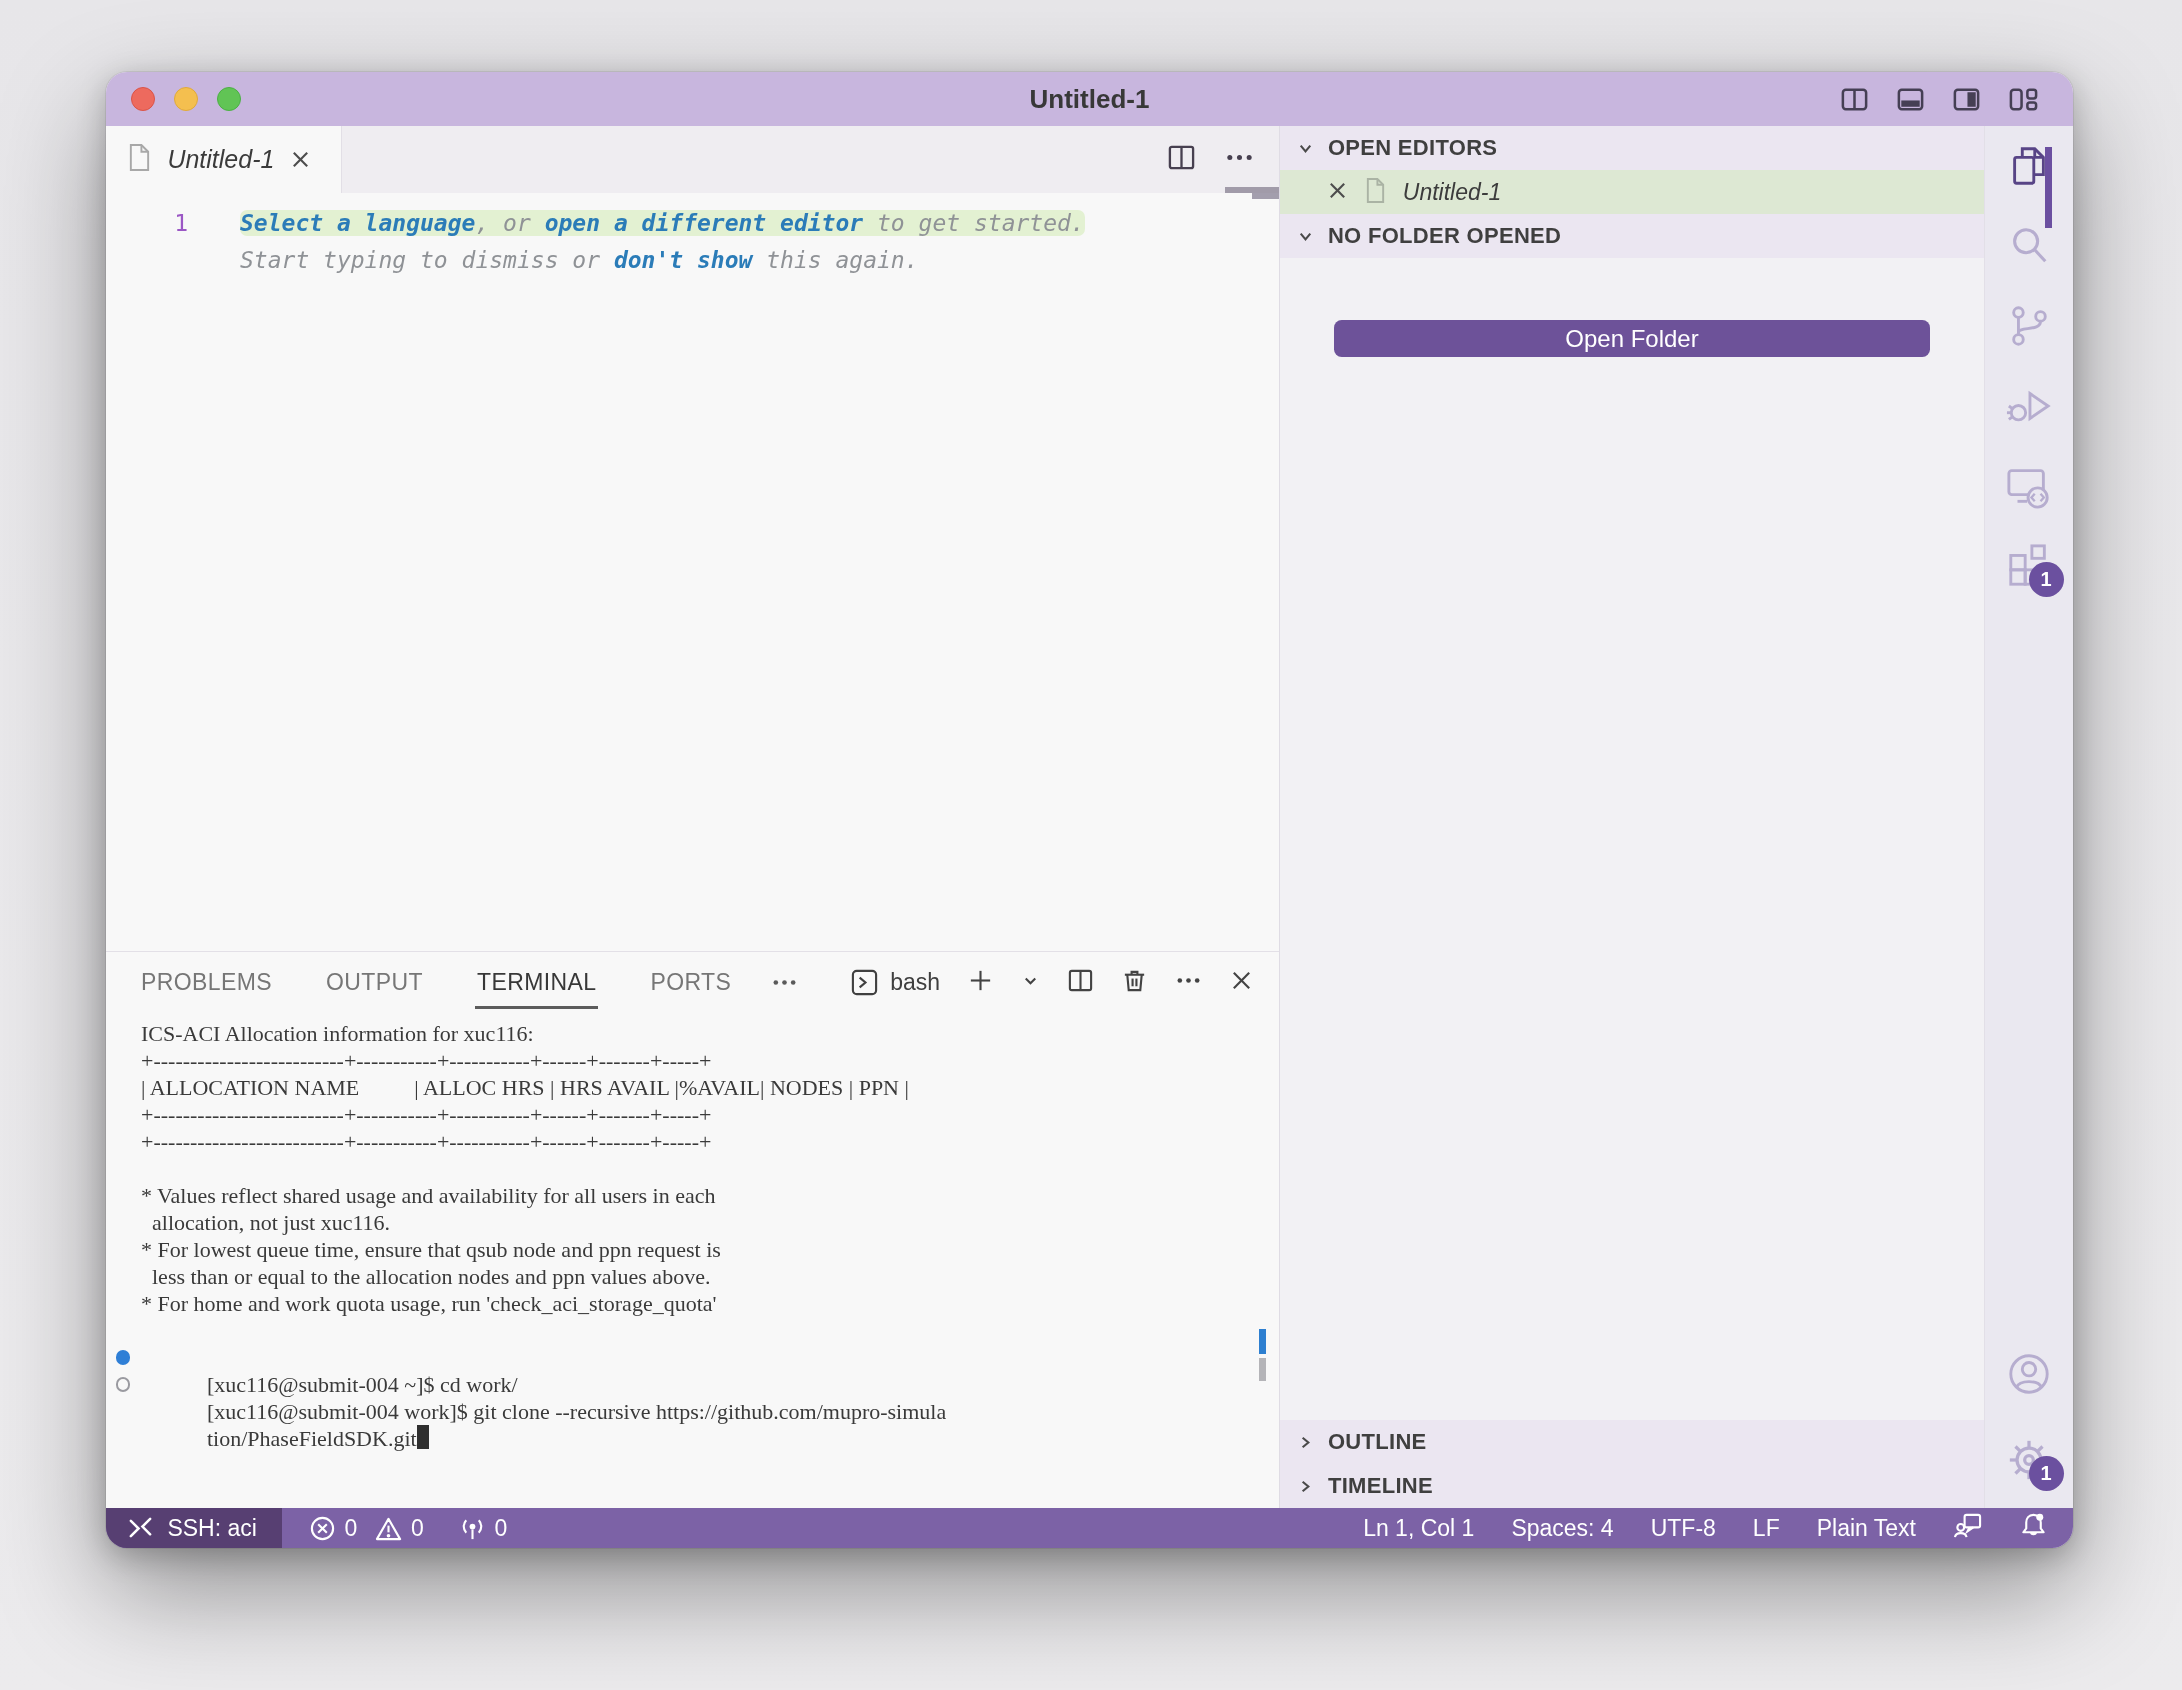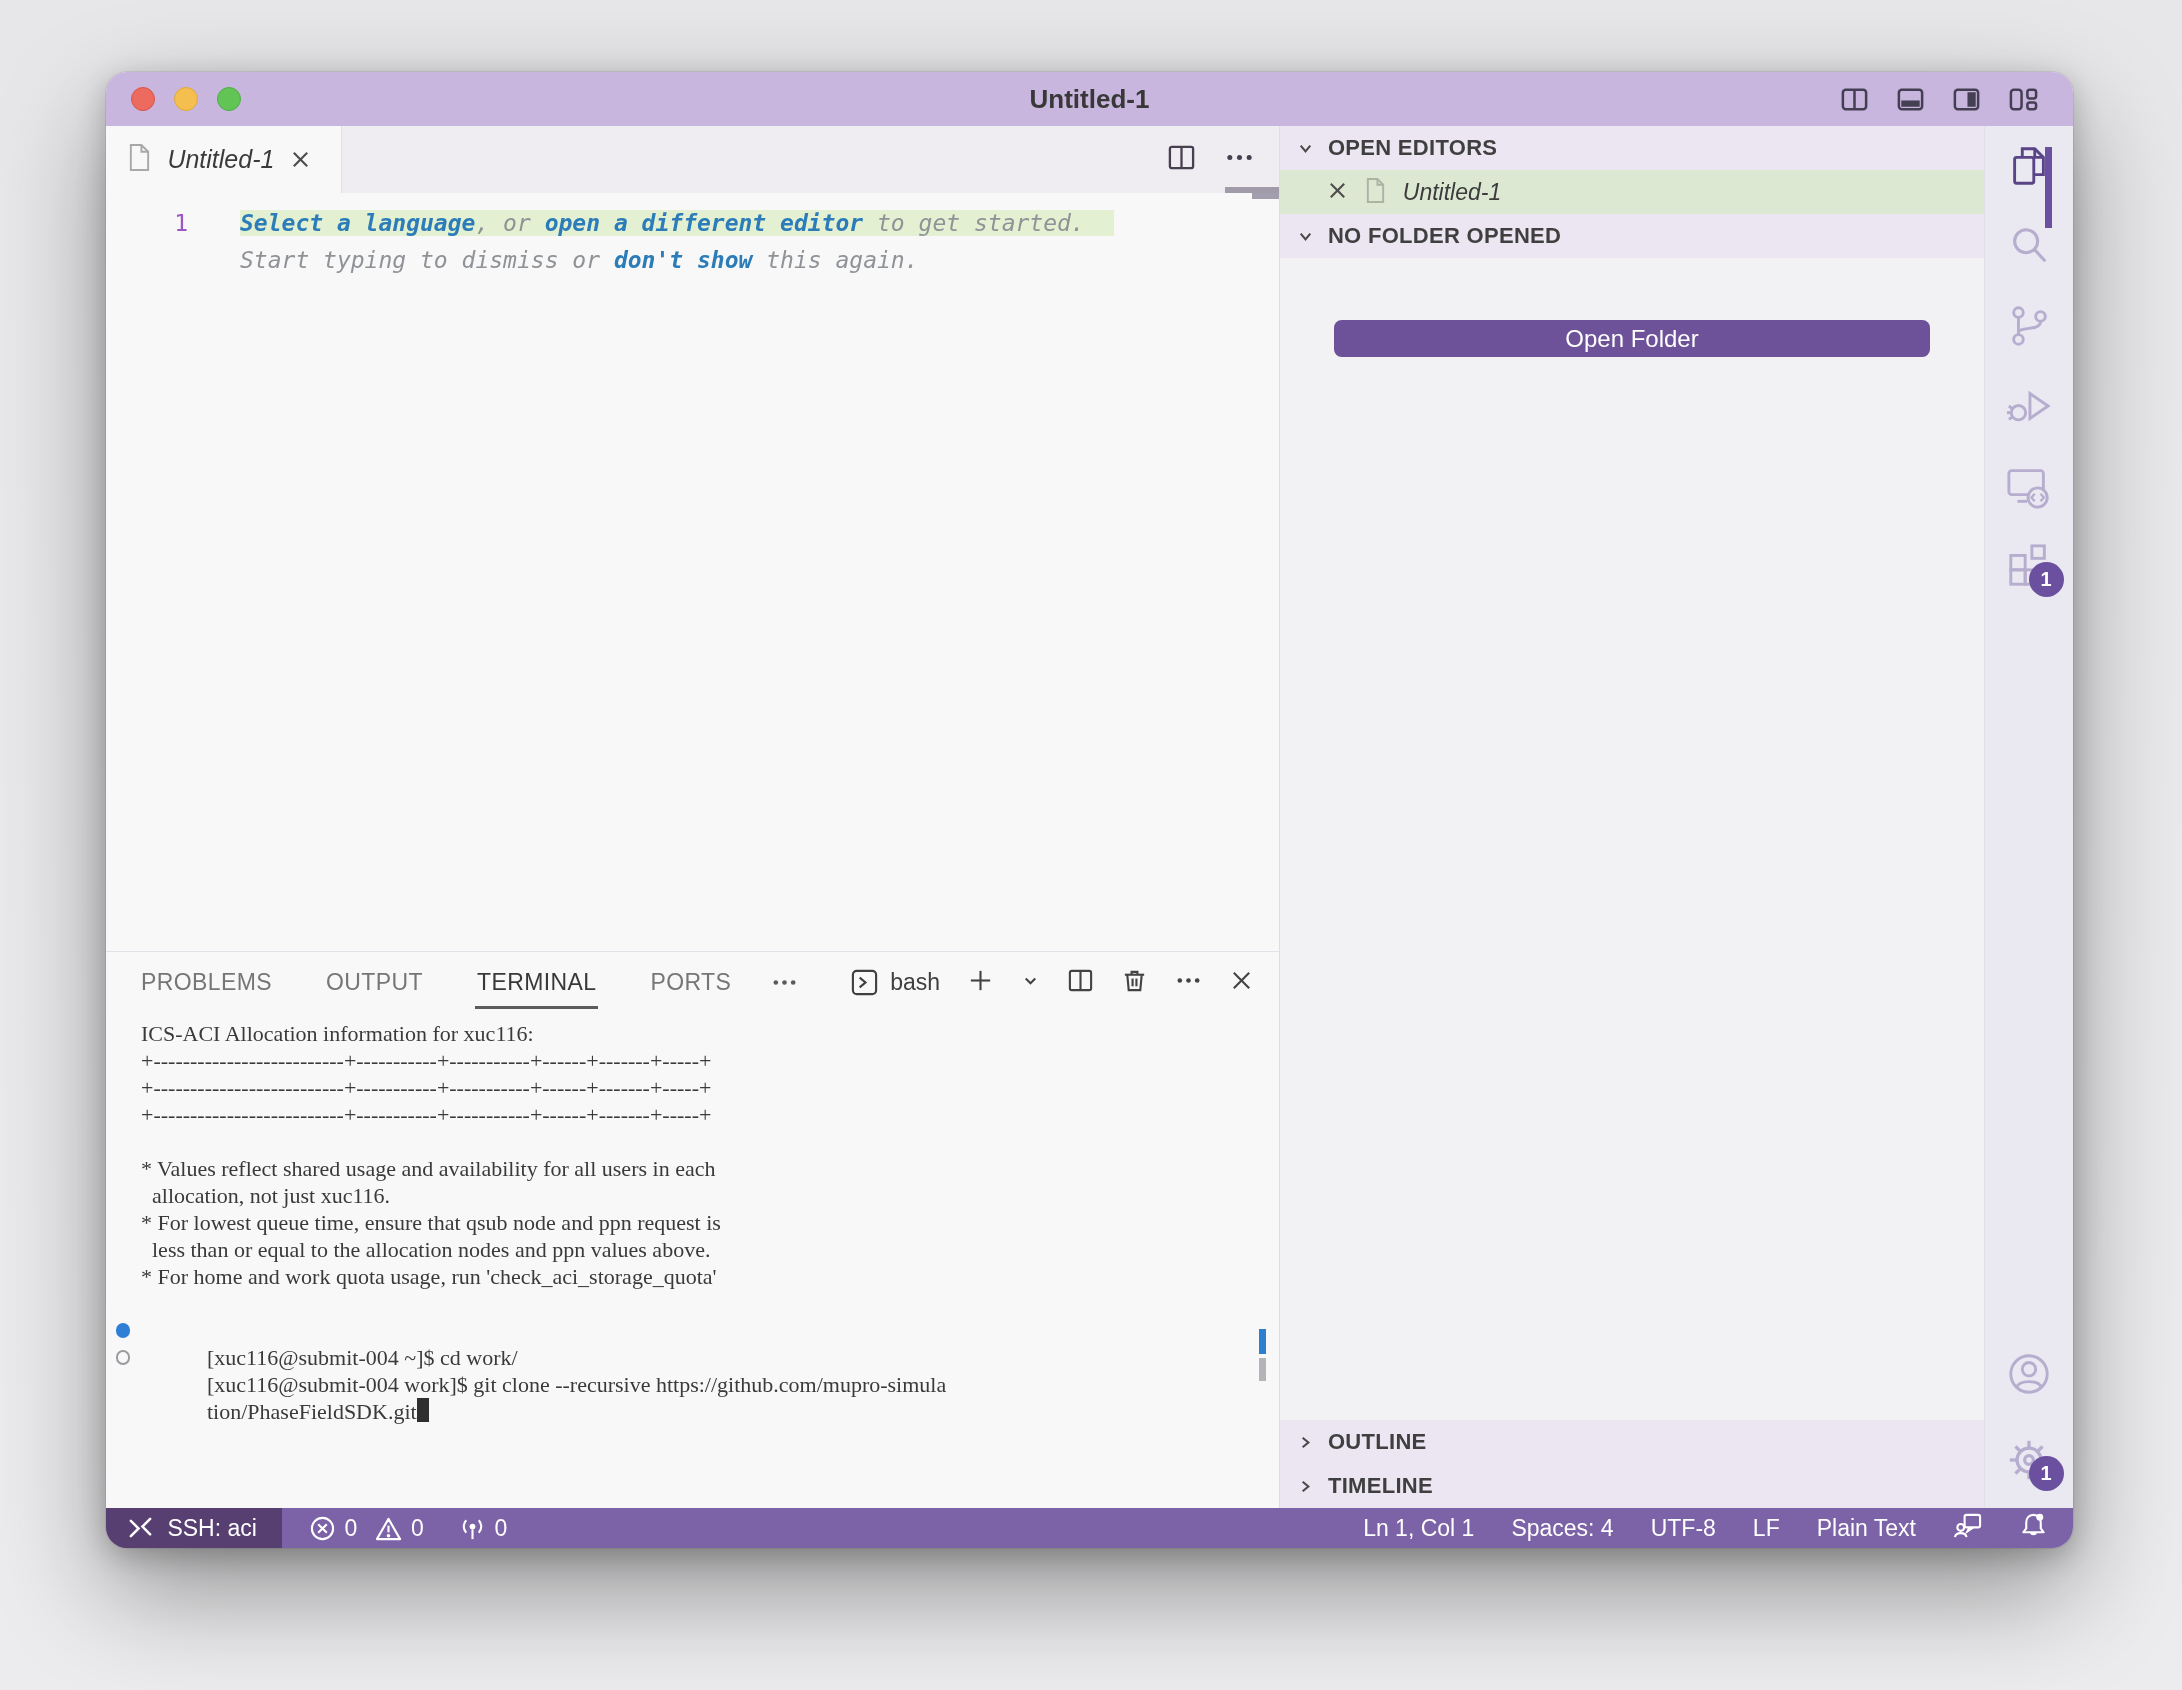--- a/index.html
+++ b/index.html
@@ -42,21 +42,21 @@
   .tab-label{font-style:italic;font-size:25px;color:#3b3b3b;white-space:nowrap;}
   .tab-close{color:#4c4c4c;display:flex;align-items:center;}
   .editor-actions{margin-left:auto;display:flex;align-items:center;gap:29px;color:#474050;padding-right:25px;}
   .tab-strip-mark{position:absolute;right:0;bottom:0;width:54px;height:5.8px;background:#a19ba9;}
 
   .editor-body{flex:1;position:relative;padding-top:11.5px;
     font-family:"DejaVu Sans Mono","Liberation Mono",monospace;font-size:23px;}
   .code-line{display:flex;align-items:center;height:37px;}
   .gutter{width:134px;flex:none;text-align:right;padding-right:52px;font-size:23px;color:#9b57c5;}
   .code-text{font-style:italic;white-space:pre;}
-  .code-text.hl{background:var(--c-line_highlight);padding-right:29px;}
+  .code-text.hl{background:var(--c-line_highlight);border-radius:7px;}
   .ph{color:#8f9296;}
   .lnk{color:var(--c-link);font-weight:bold;}
   .ruler-mark{position:absolute;top:0;right:0;width:27px;height:5.8px;background:#a39ead;}
 
   
   .panel{height:557px;flex:none;border-top:1.9px solid #e3e0e7;display:flex;flex-direction:column;background:#f8f8f8;}
   .panel-header{height:60px;flex:none;display:flex;align-items:center;padding:0 25px 0 35px;}
   .panel-tabs{display:flex;gap:54px;}
   .panel-tab{font-size:23px;color:#767676;letter-spacing:0.4px;position:relative;cursor:default;}
   .panel-tab.active{color:#383838;}
@@ -260,20 +260,21 @@
               <svg width="25" height="25" viewBox="0 0 26 26" stroke="currentColor" stroke-width="2.2" fill="none">
                 <line x1="5" y1="5" x2="21" y2="21"></line>
                   <line x1="21" y1="5" x2="5" y2="21"></line>
               </svg></span>
           </div>
         </div>
 
         <div class="panel-body">
           <div class="tline">ICS-ACI Allocation information for xuc116:</div>
           <div class="tline">+--------------------------+-----------+-----------+------+-------+-----+</div>
+          <div class="tline">| ALLOCATION NAME          | ALLOC HRS | HRS AVAIL |%AVAIL| NODES | PPN |</div>
           <div class="tline">+--------------------------+-----------+-----------+------+-------+-----+</div>
           <div class="tline">+--------------------------+-----------+-----------+------+-------+-----+</div>
           <div class="tline"></div>
           <div class="tline">* Values reflect shared usage and availability for all users in each</div>
           <div class="tline">  allocation, not just xuc116.</div>
           <div class="tline">* For lowest queue time, ensure that qsub node and ppn request is</div>
           <div class="tline">  less than or equal to the allocation nodes and ppn values above.</div>
           <div class="tline">* For home and work quota usage, run 'check_aci_storage_quota'</div>
           <div class="tline"></div>
           <div class="tline cmd">

